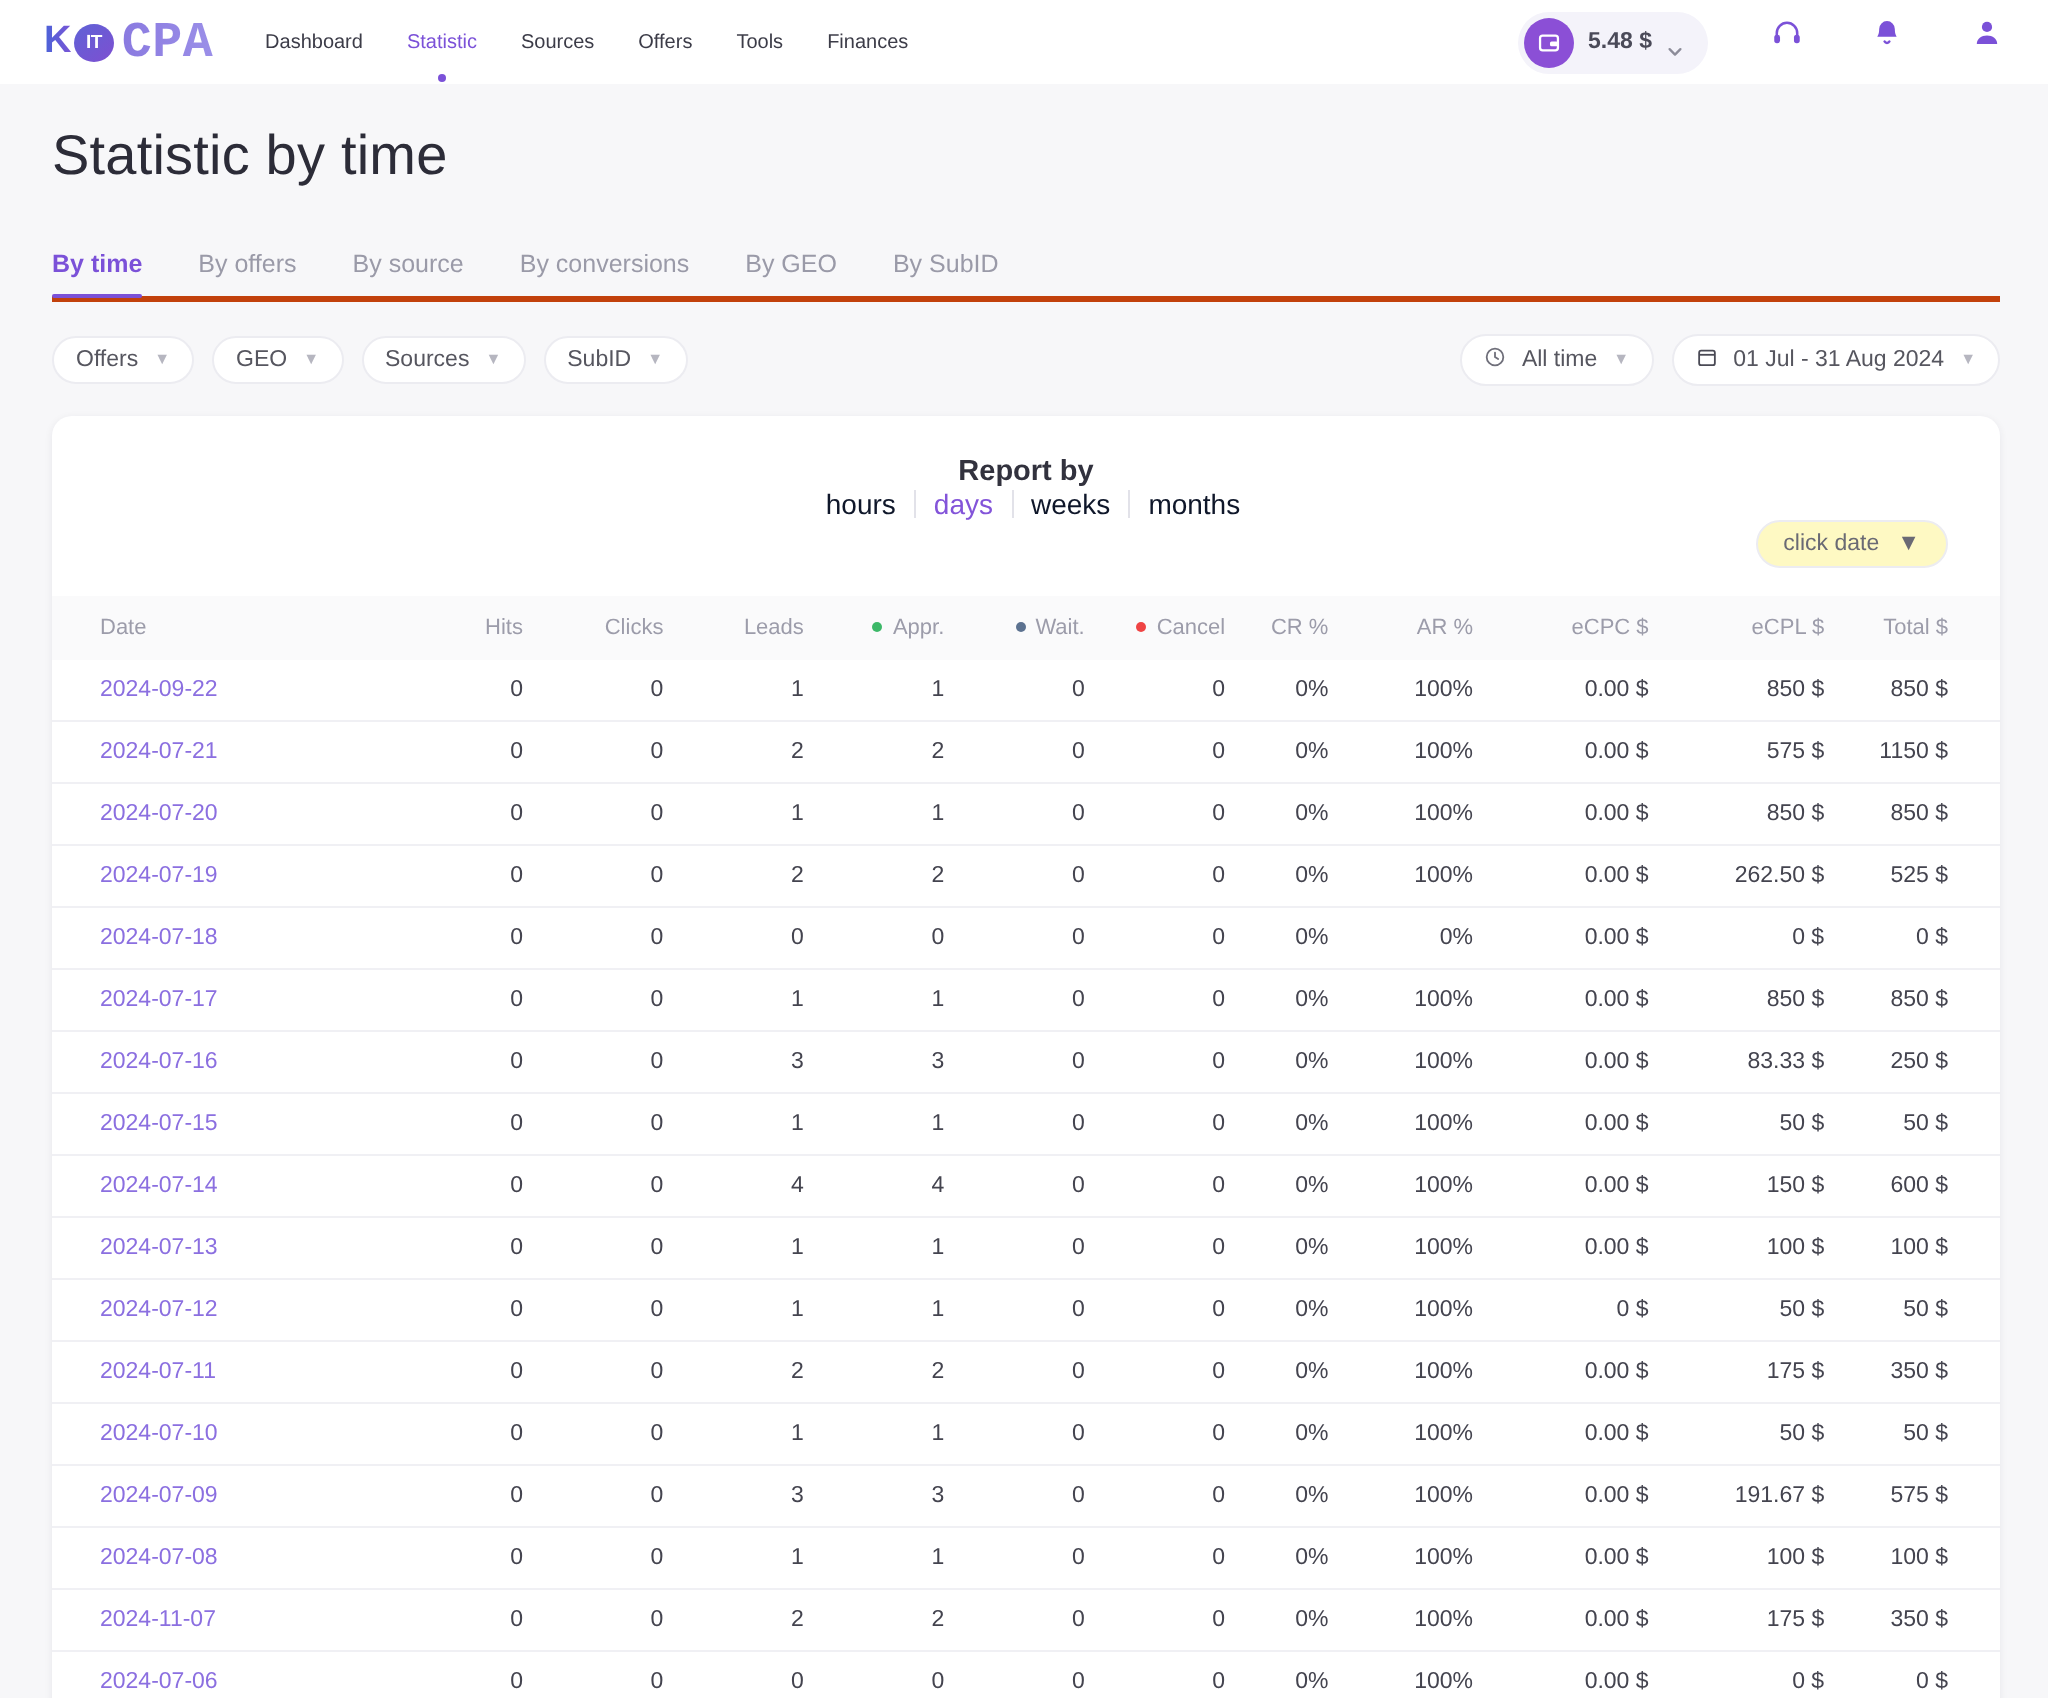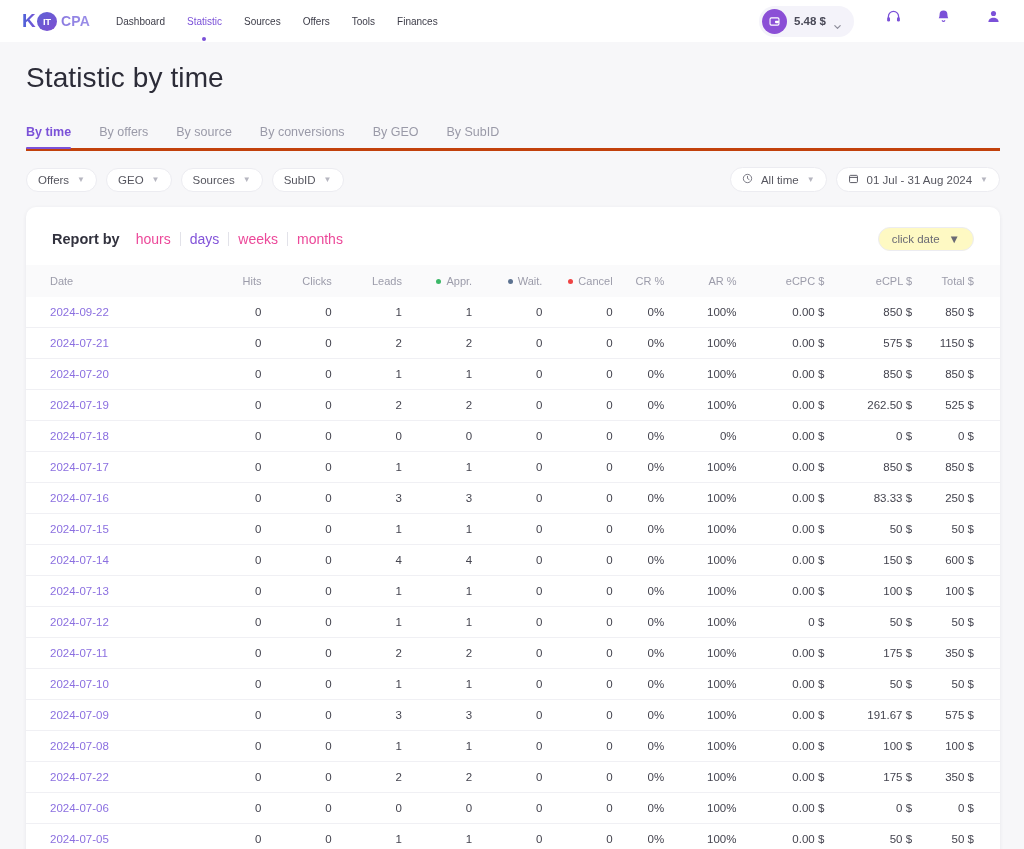--- a/index.html
+++ b/index.html
@@ -28,23 +28,23 @@
   }
   .logo-badge {
     width: 20px; height: 19px; border-radius: 50%;
     background: linear-gradient(140deg,#5f62d6,#7e4fd1);
     display: inline-flex; align-items: center; justify-content: center;
     color: #fff; font-size: 9.5px; font-weight: 700; letter-spacing: -.3px;
     margin: 0 1px;
     text-align: right;
   }
   .logo-cpa {
-    font-size: 14px; font-weight: 700; letter-spacing: .2px; margin-left: 3px;
+    font-size: 25px; font-weight: 700; letter-spacing: .2px; margin-left: 3px;
     background: linear-gradient(90deg,#8a7ae0,#9b8fe8);
-    -webkit-background-clip: text; background-clip: text; color: transparent;
+    -webkit-background-clip: text; background-clip: text; color: transparent; font-family: Liberation Mono, monospace;
   }
   .nav { display: flex; align-items: center; gap: 22px; }
   .nav-item {
     font-size: 10px; color: #3c3c48; cursor: pointer;
     position: relative; padding: 2px 0;
   }
   .nav-item.active { color: #7b51d8; }
   .nav-item.active::after {
     content: ""; position: absolute; left: 50%; transform: translateX(-50%);
     bottom: -12px; width: 4px; height: 4px; border-radius: 50%; background: #7b51d8;
@@ -99,26 +99,26 @@
   .filters-right { margin-left: auto; display: flex; gap: 9px; }
 
   
   .card {
     margin: 15px 24px 0 26px;
     background: #fff; border-radius: 10px;
     box-shadow: 0 1px 4px rgba(30,30,60,.07);
     overflow: hidden;
   }
   .card-head {
-    display: flex; align-items: center; padding: 20px 26px 14px 26px;
+    display: flex; align-items: center; padding: 20px 26px 14px 26px; flex-direction: column;
   }
   .report-by { font-size: 14.5px; font-weight: 700; color: #32323e; }
   .report-opts { display: flex; align-items: center; margin-left: 7px; }
   .report-opt {
-    font-size: 14px; color: #ec4899; cursor: pointer; padding: 0 9px;
+    font-size: 14px; color: #0f172a; cursor: pointer; padding: 0 9px;
   }
   .report-opt.active { color: #8354d9; }
   .report-sep { width: 1px; height: 14px; background: #e2e2e9; }
   .click-date {
     margin-left: auto;
     display: inline-flex; align-items: center; gap: 9px;
     background: #fef9c3; border: 1px solid #ececf1; border-radius: 16px;
     padding: 5px 13px; font-size: 11.5px; color: #6a6a74; cursor: pointer;
   }
 
@@ -515,21 +515,21 @@
           <td><span>1</span></td>
           <td><span>0</span></td>
           <td><span>0</span></td>
           <td><span>0%</span></td>
           <td><span>100%</span></td>
           <td><span>0.00 $</span></td>
           <td><span>100 $</span></td>
           <td><span>100 $</span></td>
         </tr>
         <tr>
-          <td><span class="date-link">2024-07-22</span></td>
+          <td><span class="date-link">2024-11-07</span></td>
           <td><span>0</span></td>
           <td><span>0</span></td>
           <td><span>2</span></td>
           <td><span>2</span></td>
           <td><span>0</span></td>
           <td><span>0</span></td>
           <td><span>0%</span></td>
           <td><span>100%</span></td>
           <td><span>0.00 $</span></td>
           <td><span>175 $</span></td>

